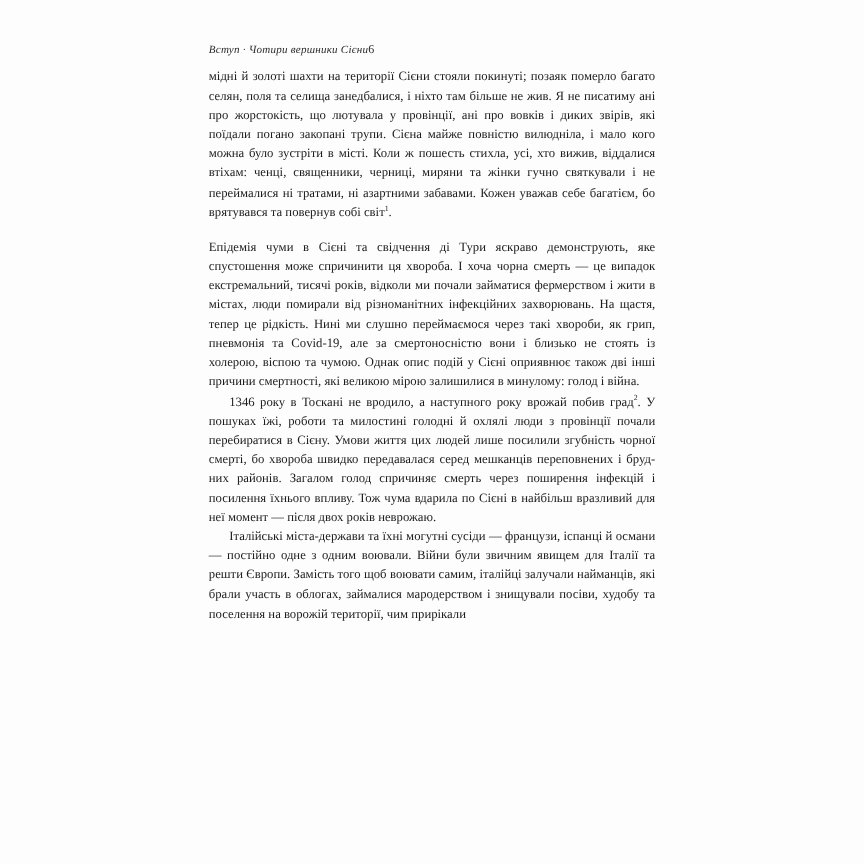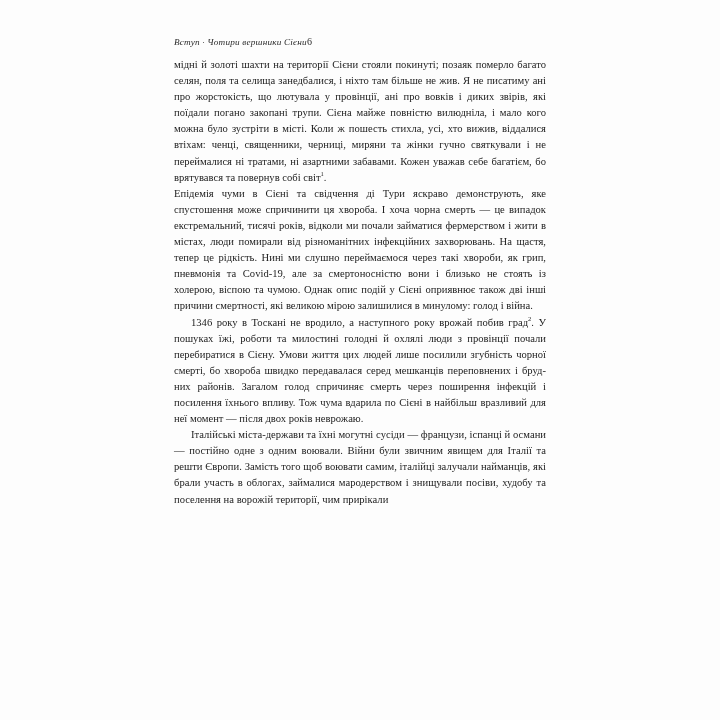--- a/index.html
+++ b/index.html
@@ -50,20 +50,21 @@
     line-height: 16.1px;
     text-align: justify;
     text-justify: inter-word;
     color: #1c1c1c;
     hyphens: manual;
   }
   p.indent {
     text-indent: 17px;
   }
   p.gap {
+    margin-top: 13px;
   }
   sup {
     font-size: 6.5px;
     vertical-align: super;
     line-height: 0;
   }
 </style>
 </head>
 <body>
 

